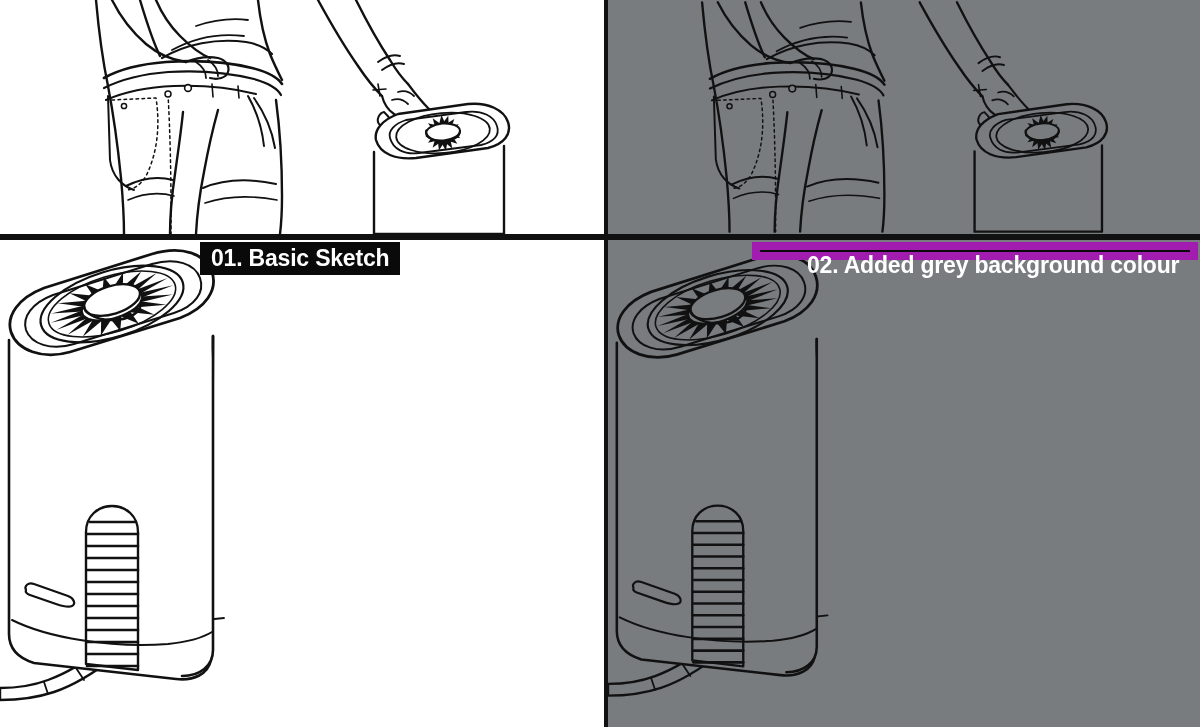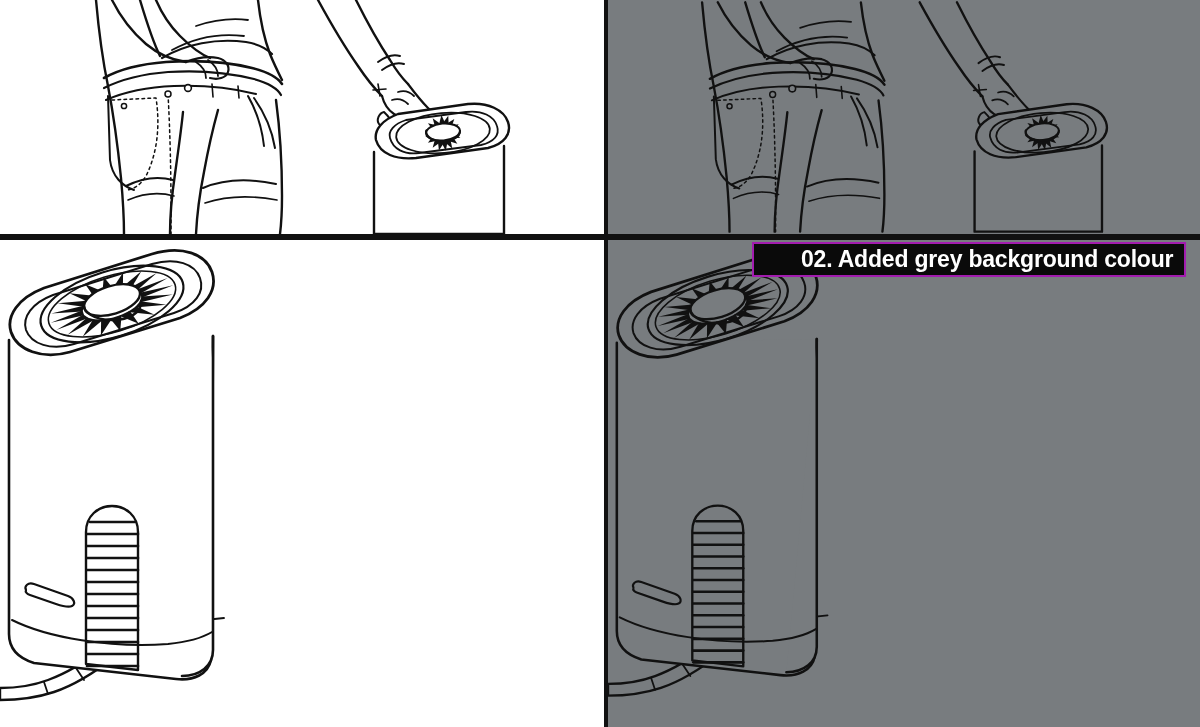--- a/index.html
+++ b/index.html
@@ -30,21 +30,21 @@
     font-weight:bold;
     font-size:23px;
     letter-spacing:-0.2px;
     line-height:33px;
     height:33px;
     padding:0 11px;
     white-space:nowrap;
     box-sizing:border-box;
   }
   #caption-01{left:200px;top:242px;}
-  #caption-02{left:752px;top:242px;border:2px solid #a21caf;height:35px;line-height:31px;padding-left:47px;}
+  #caption-02{left:752px;top:242px;border:8px solid #a21caf;height:18px;line-height:31px;padding-left:47px;}
 
   svg{display:block;}
   .ink{fill:none;stroke:#111111;stroke-linecap:round;stroke-linejoin:round;}
   .ink-fill-w{fill:#ffffff;stroke:#111111;stroke-linejoin:round;stroke-linecap:round;}
   .ink-fill-g{fill:#787c7f;stroke:#111111;stroke-linejoin:round;stroke-linecap:round;}
   .ink-solid{fill:#111111;stroke:none;}
   .dash{stroke-dasharray:2.6 3.4;}
 </style>
 </head>
 <body>
@@ -503,16 +503,17 @@
         </g>
         <path class="ink-fill-g" stroke-width="2.2" d="M26 350 C24 346 28 342 34 344 L68 356 C74 358 76 364 72 366 C68 368 62 366 56 364 L30 355 C27 354 25 352 26 350 Z"></path>
         <path class="ink" stroke-width="2" d="M12 380 C48 398 110 408 168 404 C188 402 202 398 212 392"></path>
       </g>
     </svg>
   </div>
 
   <div class="divider" id="divider-h"></div>
   <div class="divider" id="divider-v"></div>
 
+  <div class="caption" id="caption-01">01. Basic Sketch</div>
 
   <div class="caption" id="caption-02">02. Added grey background colour</div>
 
 </div>
 
 </body></html>

